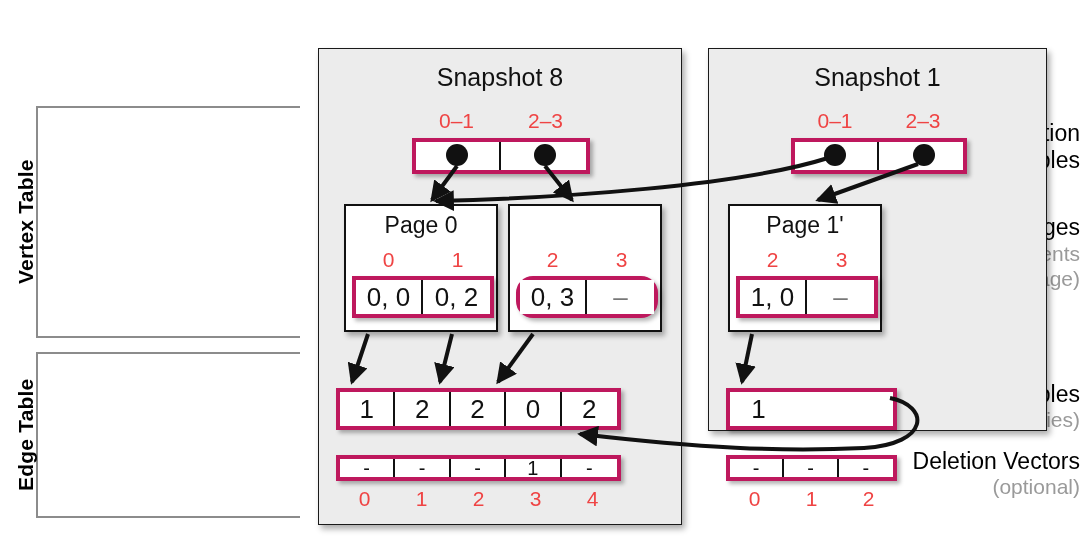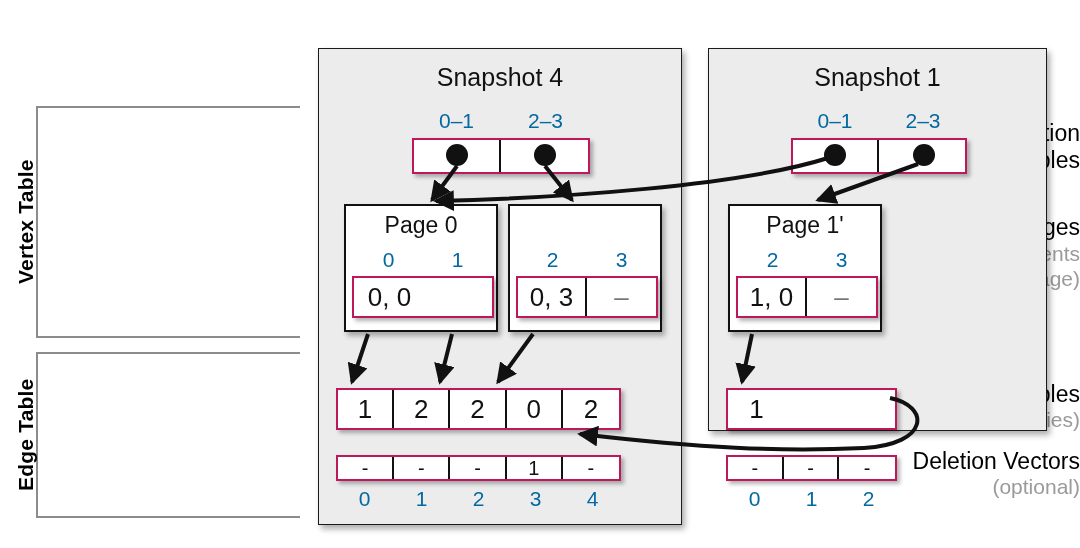--- a/index.html
+++ b/index.html
@@ -63,39 +63,39 @@
     top:14px;left:0;right:0;
     text-align:center;
     font-size:25px;
     color:#111;
   }
 
   
   .cellrow{
     position:absolute;
     display:flex;
-    border:2px solid #be185d;
+    border:4px solid #be185d;
     background:#fff;
     box-sizing:border-box;
     box-shadow:3px 3px 4px rgba(0,0,0,0.30);
   }
   .cellrow > .cell{
     border-right:2px solid #111;
     box-sizing:border-box;
     display:flex;align-items:center;justify-content:center;
     font-size:26px;color:#111;background:#fff;
     overflow:hidden;
   }
   .cellrow > .cell:last-child{border-right:none;}
   .cell.shaded{background:#cfcfcf;}
 
   .idxrow{
     position:absolute;
     display:flex;
-    color:#0369a1;
+    color:#ef4444;
     font-size:21px;
   }
   .idxrow > span{
     display:flex;align-items:center;justify-content:center;
     box-sizing:border-box;
   }
 
   .pagebox{
     position:absolute;
     background:#fff;
@@ -143,49 +143,50 @@
     <span>Edge Tables</span>
     <span class="sub">(adjacencies)</span>
   </div>
 
   <div class="rowlabel" style="top:448px;width:260px;">
     <span>Deletion Vectors</span>
     <span class="sub">(optional)</span>
   </div>
 
   <div class="panel" style="left:318px;top:48px;width:364px;height:477px;">
-    <div class="panel-title">Snapshot 4</div>
+    <div class="panel-title">Snapshot 8</div>
   </div>
 
   <div class="idxrow" style="left:412px;top:108px;width:178px;height:26px;">
     <span style="width:89px;">0–1</span>
     <span style="width:89px;">2–3</span>
   </div>
   <div class="cellrow" style="left:412px;top:138px;width:178px;height:36px;">
     <div class="cell" style="width:89px;"></div>
     <div class="cell" style="width:89px;"></div>
   </div>
 
   <div class="pagebox" style="left:344px;top:204px;width:154px;height:128px;">
     <div class="pagetitle">Page 0</div>
     <div class="idxrow" style="left:8px;top:42px;width:138px;height:24px;">
       <span style="width:69px;">0</span>
       <span style="width:69px;">1</span>
     </div>
     <div class="cellrow" style="left:6px;top:70px;width:142px;height:42px;">
       <div class="cell" style="width:71px;">0, 0</div>
+      <div class="cell" style="width:71px;">0, 2</div>
     </div>
   </div>
 
   <div class="pagebox" style="left:508px;top:204px;width:154px;height:128px;">
     <div class="idxrow" style="left:8px;top:42px;width:138px;height:24px;">
       <span style="width:69px;">2</span>
       <span style="width:69px;">3</span>
     </div>
-    <div class="cellrow" style="left:6px;top:70px;width:142px;height:42px;">
+    <div class="cellrow" style="left:6px;top:70px;width:142px;height:42px;border-radius:17px;">
       <div class="cell" style="width:71px;">0, 3</div>
       <div class="cell" style="width:71px;color:#777;">–</div>
     </div>
   </div>
 
   <div class="cellrow" style="left:336px;top:388px;width:285px;height:42px;">
     <div class="cell" style="width:57px;">1</div>
     <div class="cell" style="width:57px;">2</div>
     <div class="cell" style="width:57px;">2</div>
     <div class="cell" style="width:57px;">0</div>

